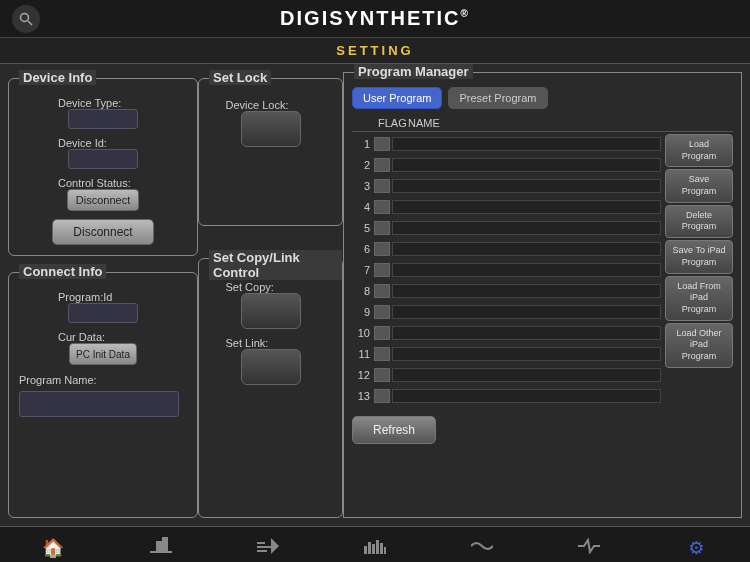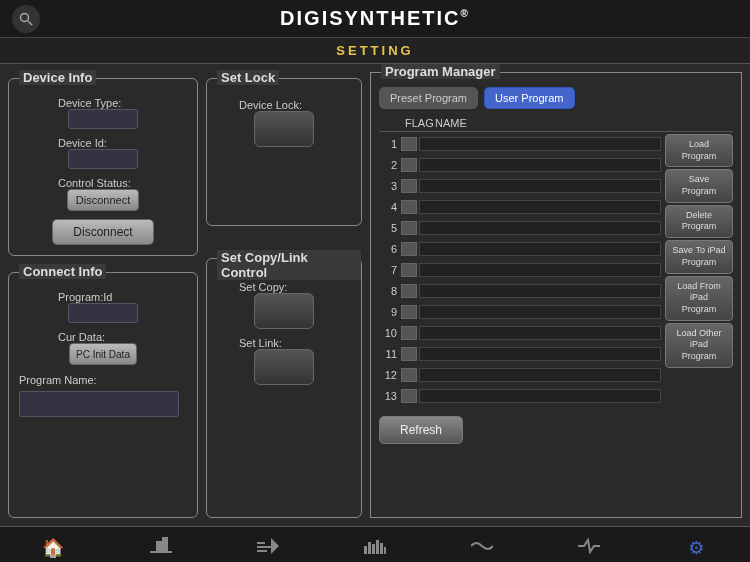--- a/index.html
+++ b/index.html
@@ -57,21 +57,21 @@
     .setting-bar span {
       color: #e8c44a;
       font-size: 13px;
       font-weight: bold;
       letter-spacing: 3px;
     }
 
     
     .main-content {
       display: flex;
-      gap: 8px;
+      gap: 0;
       padding: 8px;
       height: 462px;
     }
 
     
     .left-column {
       display: flex;
       flex-direction: column;
       gap: 8px;
       width: 190px;
@@ -163,21 +163,21 @@
       padding: 2px 6px;
       cursor: pointer;
       height: 22px;
     }
 
     
     .middle-column {
       display: flex;
       flex-direction: column;
       gap: 8px;
-      width: 156px;
+      width: 145px;
     }
 
     
     .toggle-btn {
       background: linear-gradient(180deg, #555 0%, #333 100%);
       border: 1px solid #666;
       border-radius: 6px;
       width: 60px;
       height: 36px;
       display: inline-block;
@@ -440,22 +440,22 @@
       </div>
     </div>
 
   </div>
 
   <div class="right-column">
     <div class="program-manager-panel">
       <span class="panel-title">Program Manager</span>
 
       <div class="tab-row">
+        <button class="tab-btn active">User Program</button>
         <button class="tab-btn inactive">Preset Program</button>
-        <button class="tab-btn active">User Program</button>
       </div>
 
       <div class="prog-table-header">
         <div style="width:22px;"></div>
         <div class="col-flag">FLAG</div>
         <div class="col-name">NAME</div>
       </div>
 
       <div class="prog-main">
         <div class="prog-table-area">

